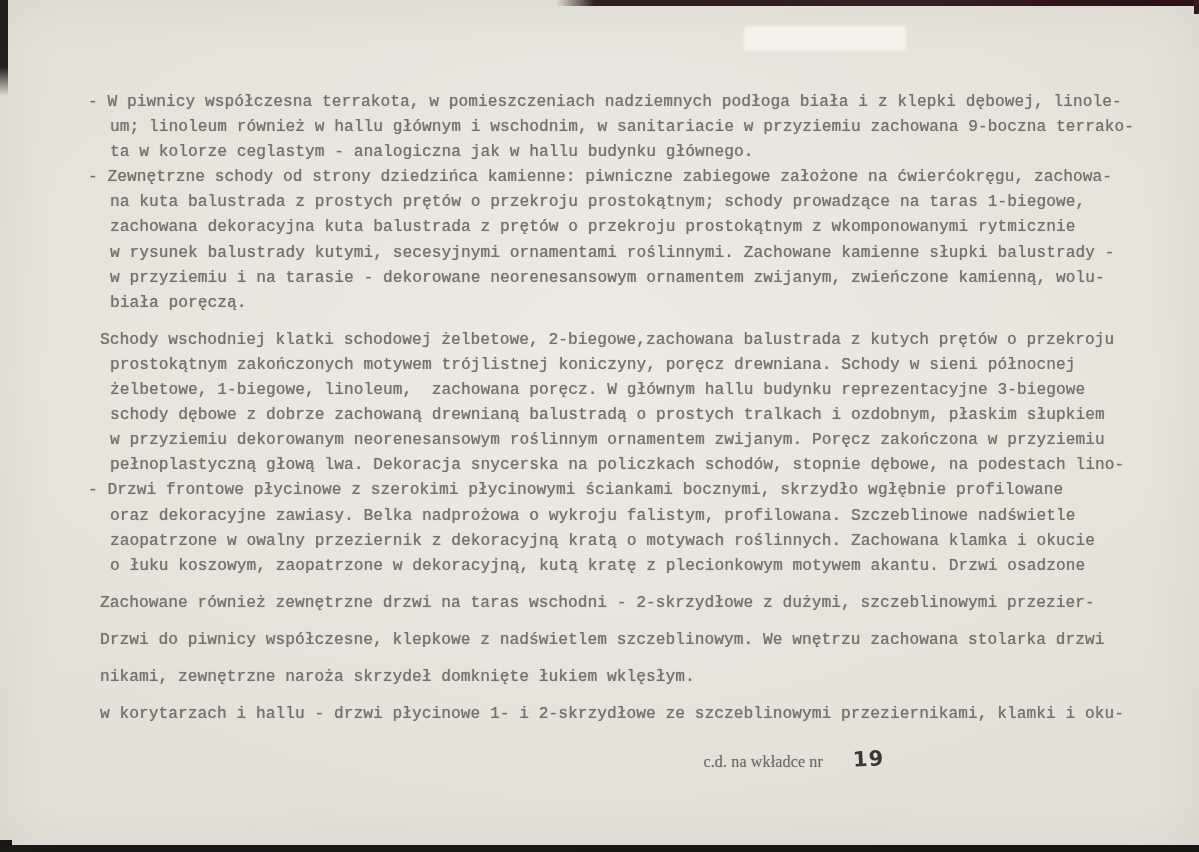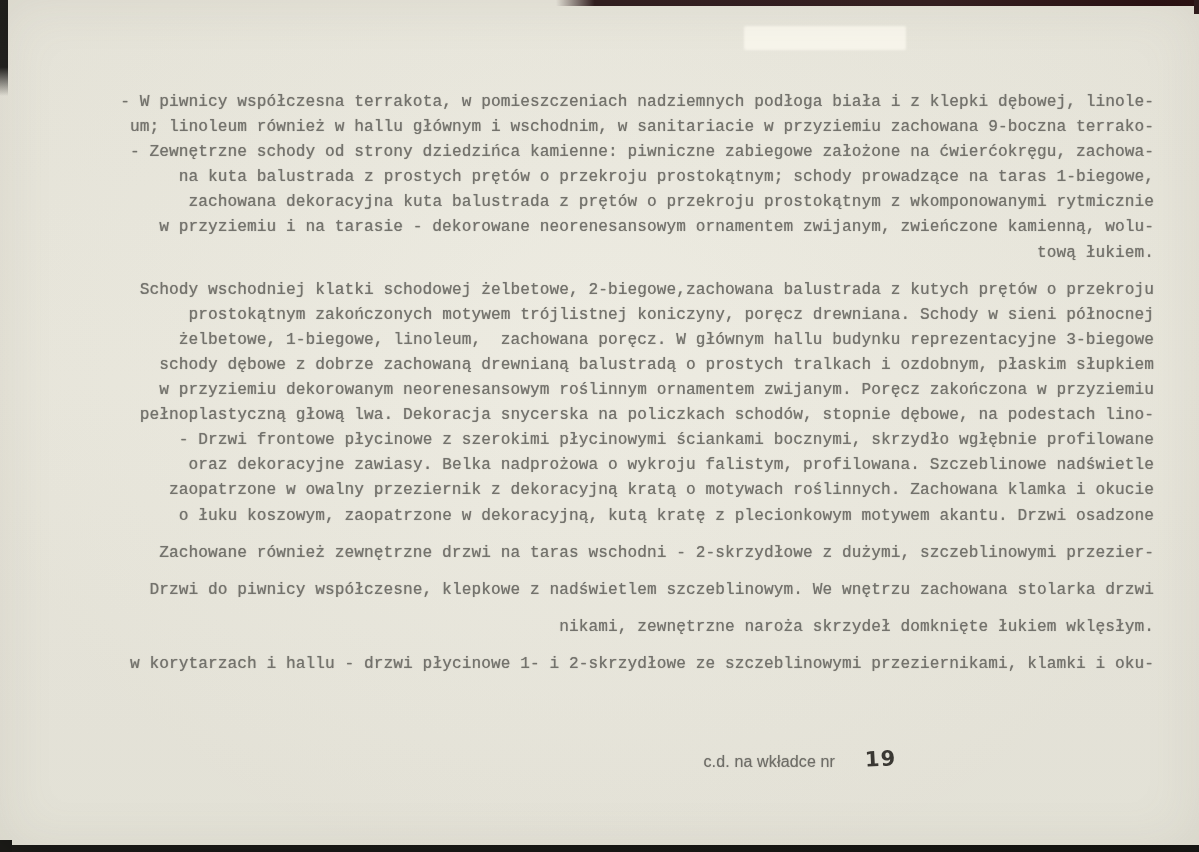--- a/index.html
+++ b/index.html
@@ -33,38 +33,37 @@
     width: 1066px;
   }
   .line {
     height: 25.1px;
     line-height: 25.1px;
     font-size: 16px;
     letter-spacing: 0.15px;
     color: #73726c;
     white-space: pre;
     text-shadow: 0 0 1px rgba(118,116,110,0.65), 0.4px 0.3px 0.6px rgba(118,116,110,0.35);
-    text-align: right;
   }
   .line.bullet { padding-left: 0; }
   .line.para   { padding-left: 12px; margin-top: 12px; }
   .line.cont   { padding-left: 22px; }
   .footer {
     position: absolute;
     left: 665px;
     top: 730px;
     height: 28px;
     white-space: pre;
   }
   .footer-typed {
     font-size: 16px;
     letter-spacing: 0.15px;
     color: #6f6e68;
     text-shadow: 0 0 1px rgba(118,116,110,0.65);
-    font-family: Liberation Sans, sans-serif;
+    font-family: Liberation Serif, serif;
   }
   .footer-number {
     display: inline-block;
     margin-left: 30px;
     font-family: "DejaVu Sans", sans-serif;
     font-size: 21px;
     font-weight: bold;
     color: #3a3833;
     transform: rotate(-3deg) translateY(-1px);
     letter-spacing: 1px;
@@ -106,25 +105,27 @@
   <div class="artifact edge-left-top"></div>
   <div class="artifact edge-top-right"></div>
   <div class="artifact edge-right-top"></div>
   <div class="artifact edge-bottom"></div>
   <div class="artifact edge-bottom-left"></div>
   <div class="artifact patch-light-top"></div>
 
   <div class="text-block">
       <div class="line bullet">- W piwnicy współczesna terrakota, w pomieszczeniach nadziemnych podłoga biała i z klepki dębowej, linole-</div>
       <div class="line cont">um; linoleum również w hallu głównym i wschodnim, w sanitariacie w przyziemiu zachowana 9-boczna terrako-</div>
+      <div class="line cont">ta w kolorze ceglastym - analogiczna jak w hallu budynku głównego.</div>
       <div class="line bullet">- Zewnętrzne schody od strony dziedzińca kamienne: piwniczne zabiegowe założone na ćwierćokręgu, zachowa-</div>
       <div class="line cont">na kuta balustrada z prostych prętów o przekroju prostokątnym; schody prowadzące na taras 1-biegowe,</div>
       <div class="line cont">zachowana dekoracyjna kuta balustrada z prętów o przekroju prostokątnym z wkomponowanymi rytmicznie</div>
+      <div class="line cont">w rysunek balustrady kutymi, secesyjnymi ornamentami roślinnymi. Zachowane kamienne słupki balustrady -</div>
       <div class="line cont">w przyziemiu i na tarasie - dekorowane neorenesansowym ornamentem zwijanym, zwieńczone kamienną, wolu-</div>
-      <div class="line cont">tową łukiem.</div>
+      <div class="line cont">biała poręczą.</div>
       <div class="line para">Schody wschodniej klatki schodowej żelbetowe, 2-biegowe,zachowana balustrada z kutych prętów o przekroju</div>
       <div class="line cont">prostokątnym zakończonych motywem trójlistnej koniczyny, poręcz drewniana. Schody w sieni północnej</div>
       <div class="line cont">żelbetowe, 1-biegowe, linoleum,  zachowana poręcz. W głównym hallu budynku reprezentacyjne 3-biegowe</div>
       <div class="line cont">schody dębowe z dobrze zachowaną drewnianą balustradą o prostych tralkach i ozdobnym, płaskim słupkiem</div>
       <div class="line cont">w przyziemiu dekorowanym neorenesansowym roślinnym ornamentem zwijanym. Poręcz zakończona w przyziemiu</div>
       <div class="line cont">pełnoplastyczną głową lwa. Dekoracja snycerska na policzkach schodów, stopnie dębowe, na podestach lino-</div>
       <div class="line bullet">- Drzwi frontowe płycinowe z szerokimi płycinowymi ściankami bocznymi, skrzydło wgłębnie profilowane</div>
       <div class="line cont">oraz dekoracyjne zawiasy. Belka nadprożowa o wykroju falistym, profilowana. Szczeblinowe nadświetle</div>
       <div class="line cont">zaopatrzone w owalny przeziernik z dekoracyjną kratą o motywach roślinnych. Zachowana klamka i okucie</div>
       <div class="line cont">o łuku koszowym, zaopatrzone w dekoracyjną, kutą kratę z plecionkowym motywem akantu. Drzwi osadzone</div>

